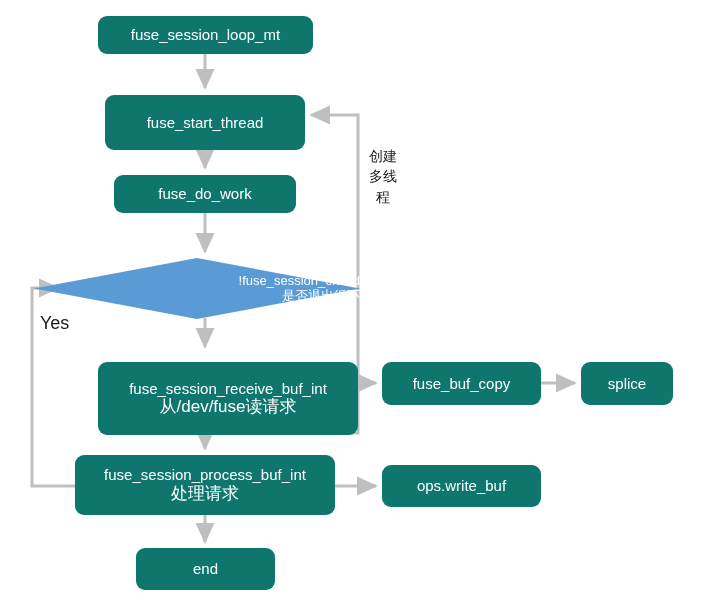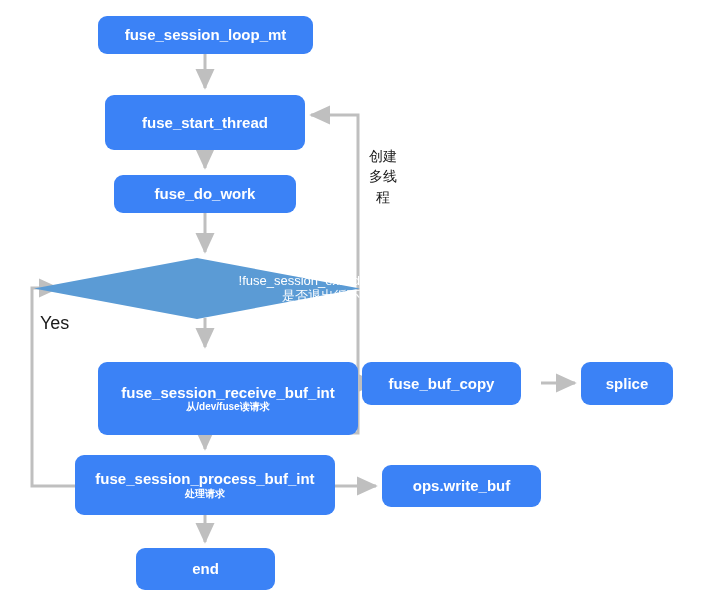--- a/index.html
+++ b/index.html
@@ -8,35 +8,34 @@
     background:#ffffff;
     font-family:"Liberation Sans","DejaVu Sans",sans-serif;
     overflow:hidden;
   }
   #canvas{position:relative;width:711px;height:605px;}
 
   svg.edges{position:absolute;left:0;top:0;width:711px;height:605px;}
 
   .node{
     position:absolute;
-    background:#3b82f6;
+    background:#0f766e;
     color:#ffffff;
     border-radius:9px;
     display:flex;
     flex-direction:column;
     align-items:center;
     justify-content:center;
     text-align:center;
     line-height:1.18;
     box-sizing:border-box;
     z-index:2;
-    font-weight:bold;
   }
   .node .l1{font-size:15px;white-space:nowrap;}
-  .node .l2{font-size:10px;white-space:nowrap;}
+  .node .l2{font-size:17px;white-space:nowrap;}
 
   .diamond-wrap{
     position:absolute;
     z-index:2;
   }
   .diamond-wrap svg{display:block;}
   .diamond-label{
     position:absolute;
     left:0;top:0;right:0;bottom:0;
     display:flex;flex-direction:column;
@@ -124,21 +123,21 @@
       <span class="l1">!fuse_session_exited</span>
       <span class="l2">是否退出循环</span>
     </div>
   </div>
 
   <div class="node" style="left:75px;top:362px;width:260px;height:73px;margin-left:23px;">
     <span class="l1">fuse_session_receive_buf_int</span>
     <span class="l2">从/dev/fuse读请求</span>
   </div>
 
-  <div class="node" style="left:362px;top:362px;width:159px;height:43px;">
+  <div class="node" style="left:382px;top:362px;width:159px;height:43px;">
     <span class="l1">fuse_buf_copy</span>
   </div>
 
   <div class="node" style="left:581px;top:362px;width:92px;height:43px;">
     <span class="l1">splice</span>
   </div>
 
   <div class="node" style="left:75px;top:455px;width:260px;height:60px;">
     <span class="l1">fuse_session_process_buf_int</span>
     <span class="l2">处理请求</span>

